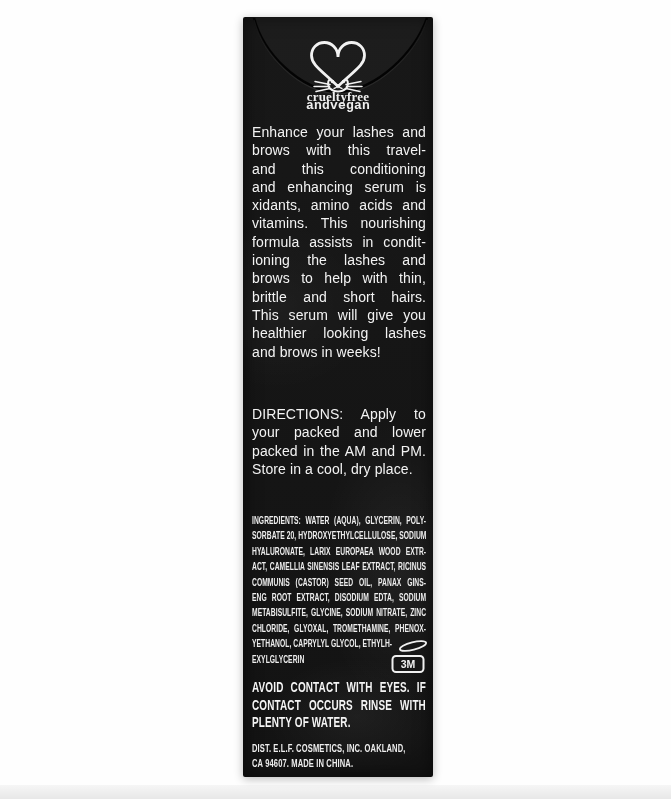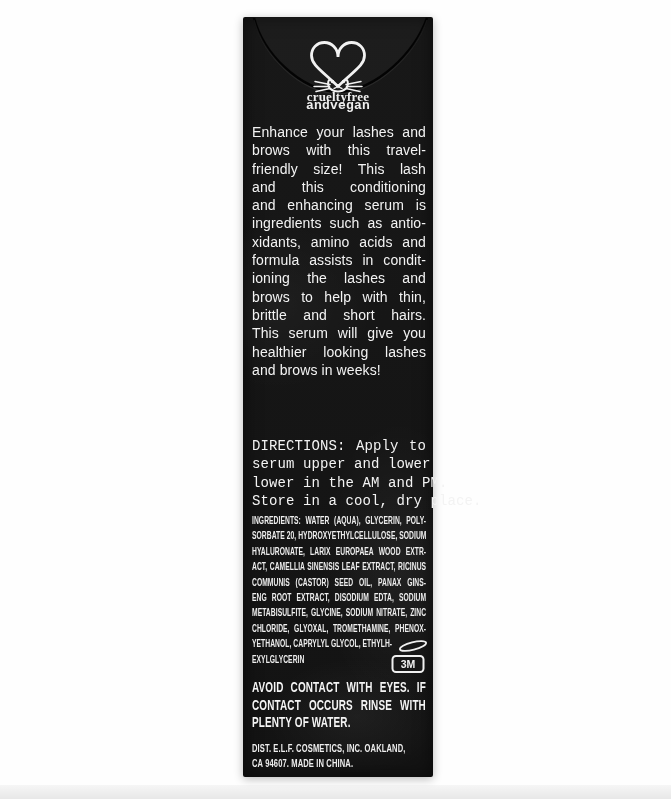--- a/index.html
+++ b/index.html
@@ -43,21 +43,21 @@
     font-size: 13px;
     line-height: 13px;
     letter-spacing: 0.2px;
     color: #efefef;
   }
   #logo-text-1 { top: 73px; }
   #logo-text-2 { top: 82px; font-family: Liberation Mono, monospace; }
 
   .copy-block { position: absolute; left: 9px; width: 174px; }
   #description { top: 106px; }
-  #directions  { top: 420px; font-family: Liberation Mono, monospace; }
+  #directions  { top: 388px; }
   .dline {
     font-size: 14px;
     line-height: 18.3px;
     letter-spacing: 0.1px;
     font-weight: 400;
     color: #f3f3f3;
     text-align: justify;
     text-align-last: justify;
     white-space: nowrap;
   }
@@ -139,38 +139,37 @@
       <circle cx="37.5" cy="45.5" r="1.7" fill="#f2f2f2"></circle>
       <path d="M30.6,48.2 L33.4,48.2 L32,50.2 Z" fill="#f2f2f2"></path>
     </svg>
 
     <div id="logo-text-1" class="logo-text">crueltyfree</div>
     <div id="logo-text-2" class="logo-text">andvegan</div>
 
     <div id="description" class="copy-block">
       <div class="dline">Enhance your lashes and</div>
       <div class="dline">brows with this travel-</div>
-      <div class="dline">friendly size! This lash</div>
       <div class="dline">and this conditioning</div>
       <div class="dline">and enhancing serum is</div>
-      <div class="dline">ingredients such as antio-</div>
       <div class="dline">xidants, amino acids and</div>
+      <div class="dline">vitamins. This nourishing</div>
       <div class="dline">formula assists in condit-</div>
       <div class="dline">ioning the lashes and</div>
       <div class="dline">brows to help with thin,</div>
       <div class="dline">brittle and short hairs.</div>
       <div class="dline">This serum will give you</div>
       <div class="dline">healthier looking lashes</div>
       <div class="dline last">and brows in weeks!</div>
     </div>
 
     <div id="directions" class="copy-block">
       <div class="dline">DIRECTIONS: Apply to</div>
-      <div class="dline">serum upper and lower</div>
-      <div class="dline">lower in the AM and PM.</div>
+      <div class="dline">your packed and lower</div>
+      <div class="dline">packed in the AM and PM.</div>
       <div class="dline last">Store in a cool, dry place.</div>
     </div>
 
     <div id="ingredients" class="condensed-block">
       <div class="iline">INGREDIENTS: WATER (AQUA), GLYCERIN, POLY-</div>
       <div class="iline">SORBATE 20, HYDROXYETHYLCELLULOSE, SODIUM</div>
       <div class="iline">HYALURONATE, LARIX EUROPAEA WOOD EXTR-</div>
       <div class="iline">ACT, CAMELLIA SINENSIS LEAF EXTRACT, RICINUS</div>
       <div class="iline">COMMUNIS (CASTOR) SEED OIL, PANAX GINS-</div>
       <div class="iline">ENG ROOT EXTRACT, DISODIUM EDTA, SODIUM</div>

